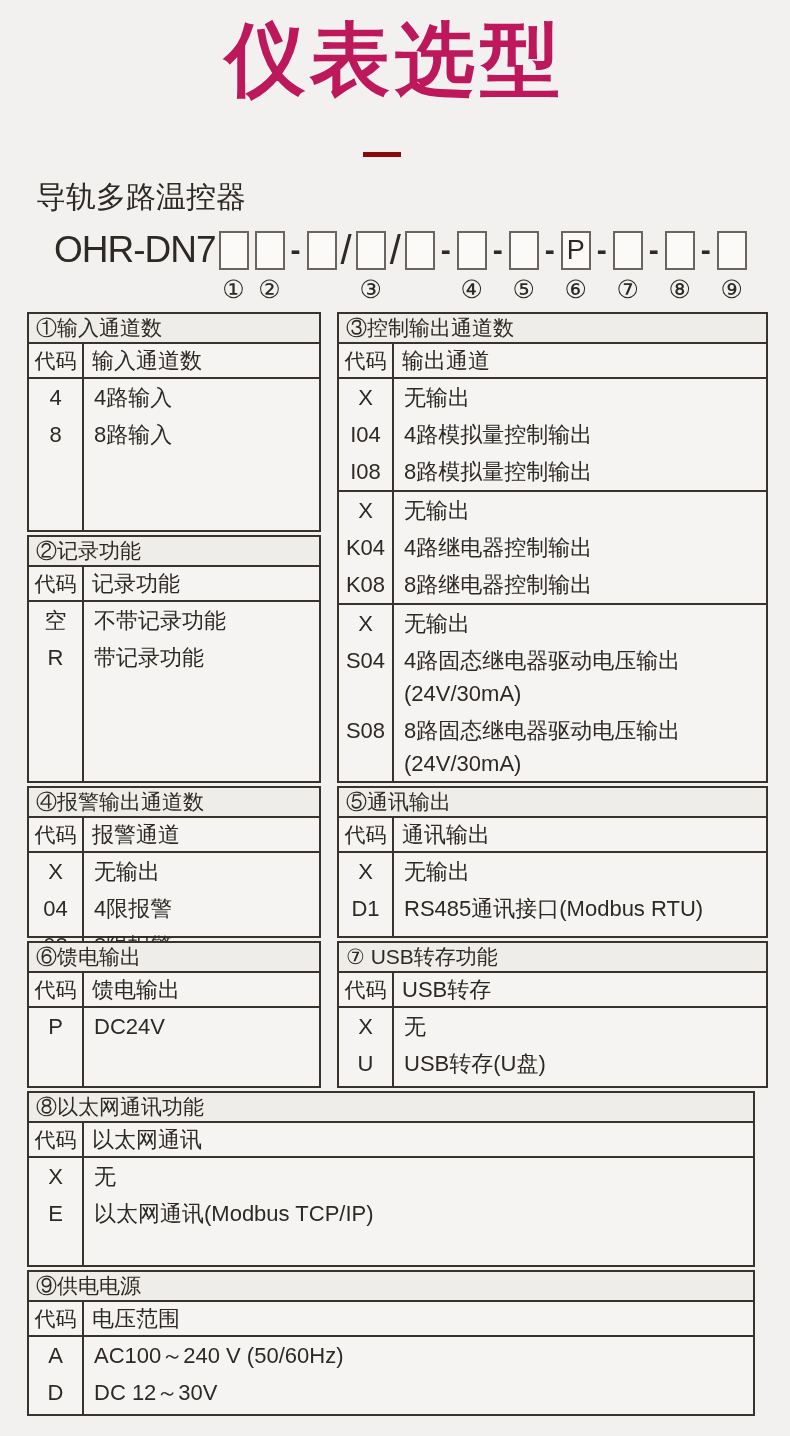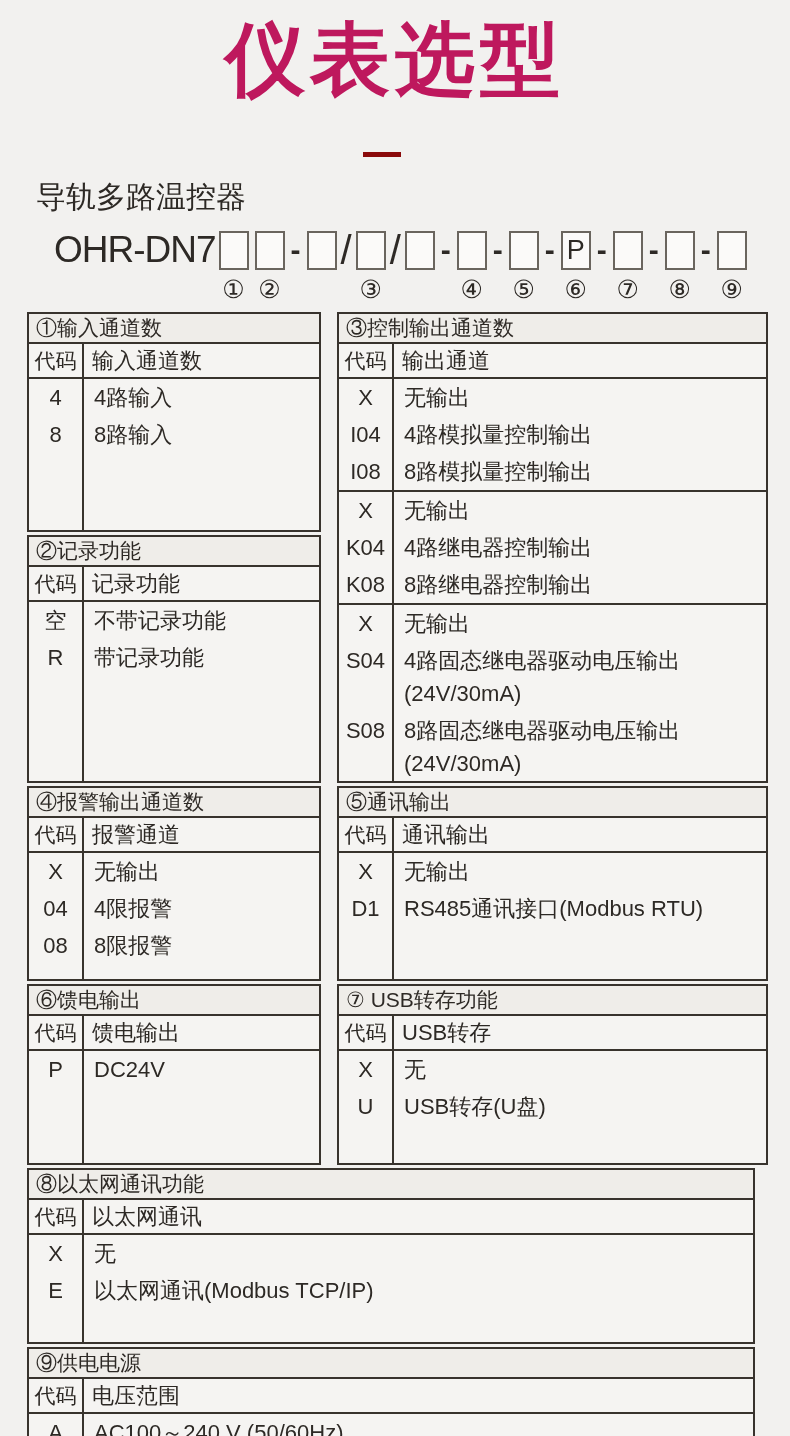--- a/index.html
+++ b/index.html
@@ -34,21 +34,21 @@
     font-size:25px; line-height:30px; color:var(--text);
   }
   .sep{font-size:30px; font-weight:700; line-height:40px; margin:0 3px;}
   .sep.slash{font-size:40px; font-weight:400; margin:0 1px;}
   
   #tables{
     position:absolute; top:312px; left:27px; width:728px;
     display:flex; flex-direction:column; gap:3px;
   }
   .pair{display:grid; grid-template-columns:294px 431px; column-gap:3px;gap:16px;}
-  .pair1{height:471px;} .pair2{height:195px;} .pair3{height:181px;}
+  .pair1{height:471px;} .pair2{height:152px;} .pair3{height:147px;}
   .h8{height:176px;} .h9{height:146px;}
   .stack{display:flex; flex-direction:column;}
   .stack section.s0{height:220px;}
   .stack section.s1{margin-top:3px; flex:1;}
   section.sec{
     border:2px solid var(--line); background:var(--cell);
     display:flex; flex-direction:column; box-sizing:border-box; min-height:0;
   }
   .sec-head{
     height:28px; flex:0 0 28px; border-bottom:2px solid var(--line);

